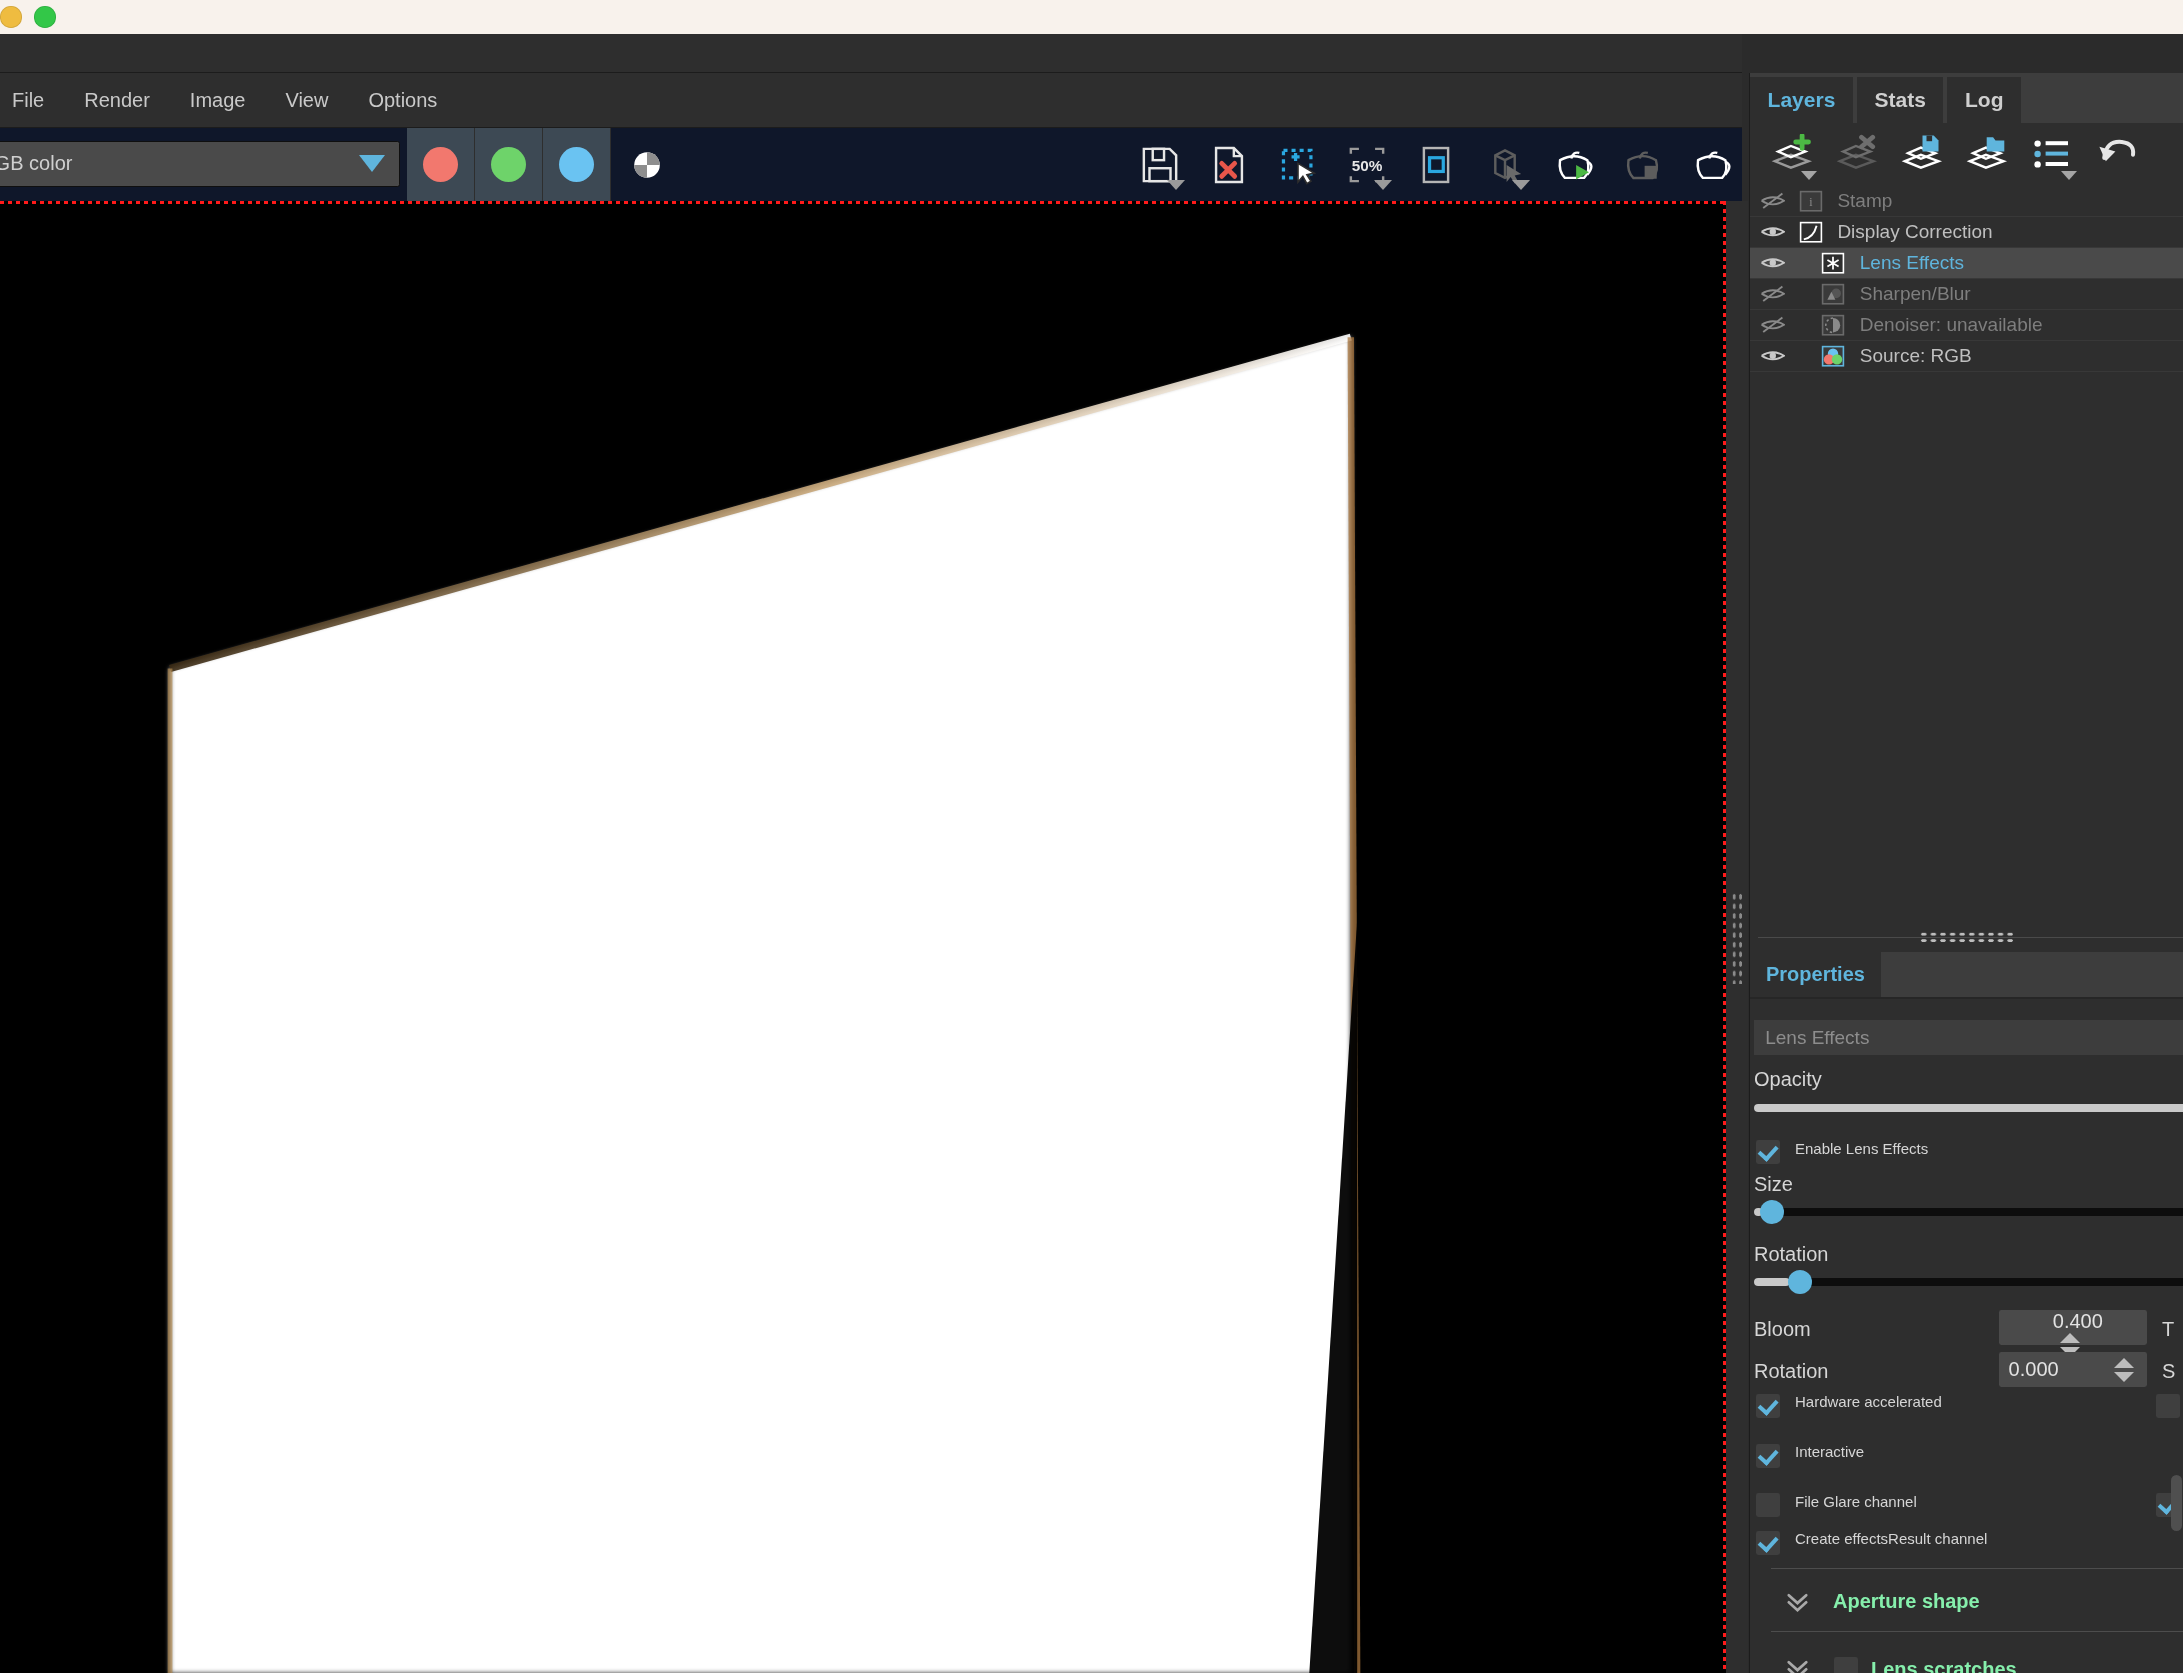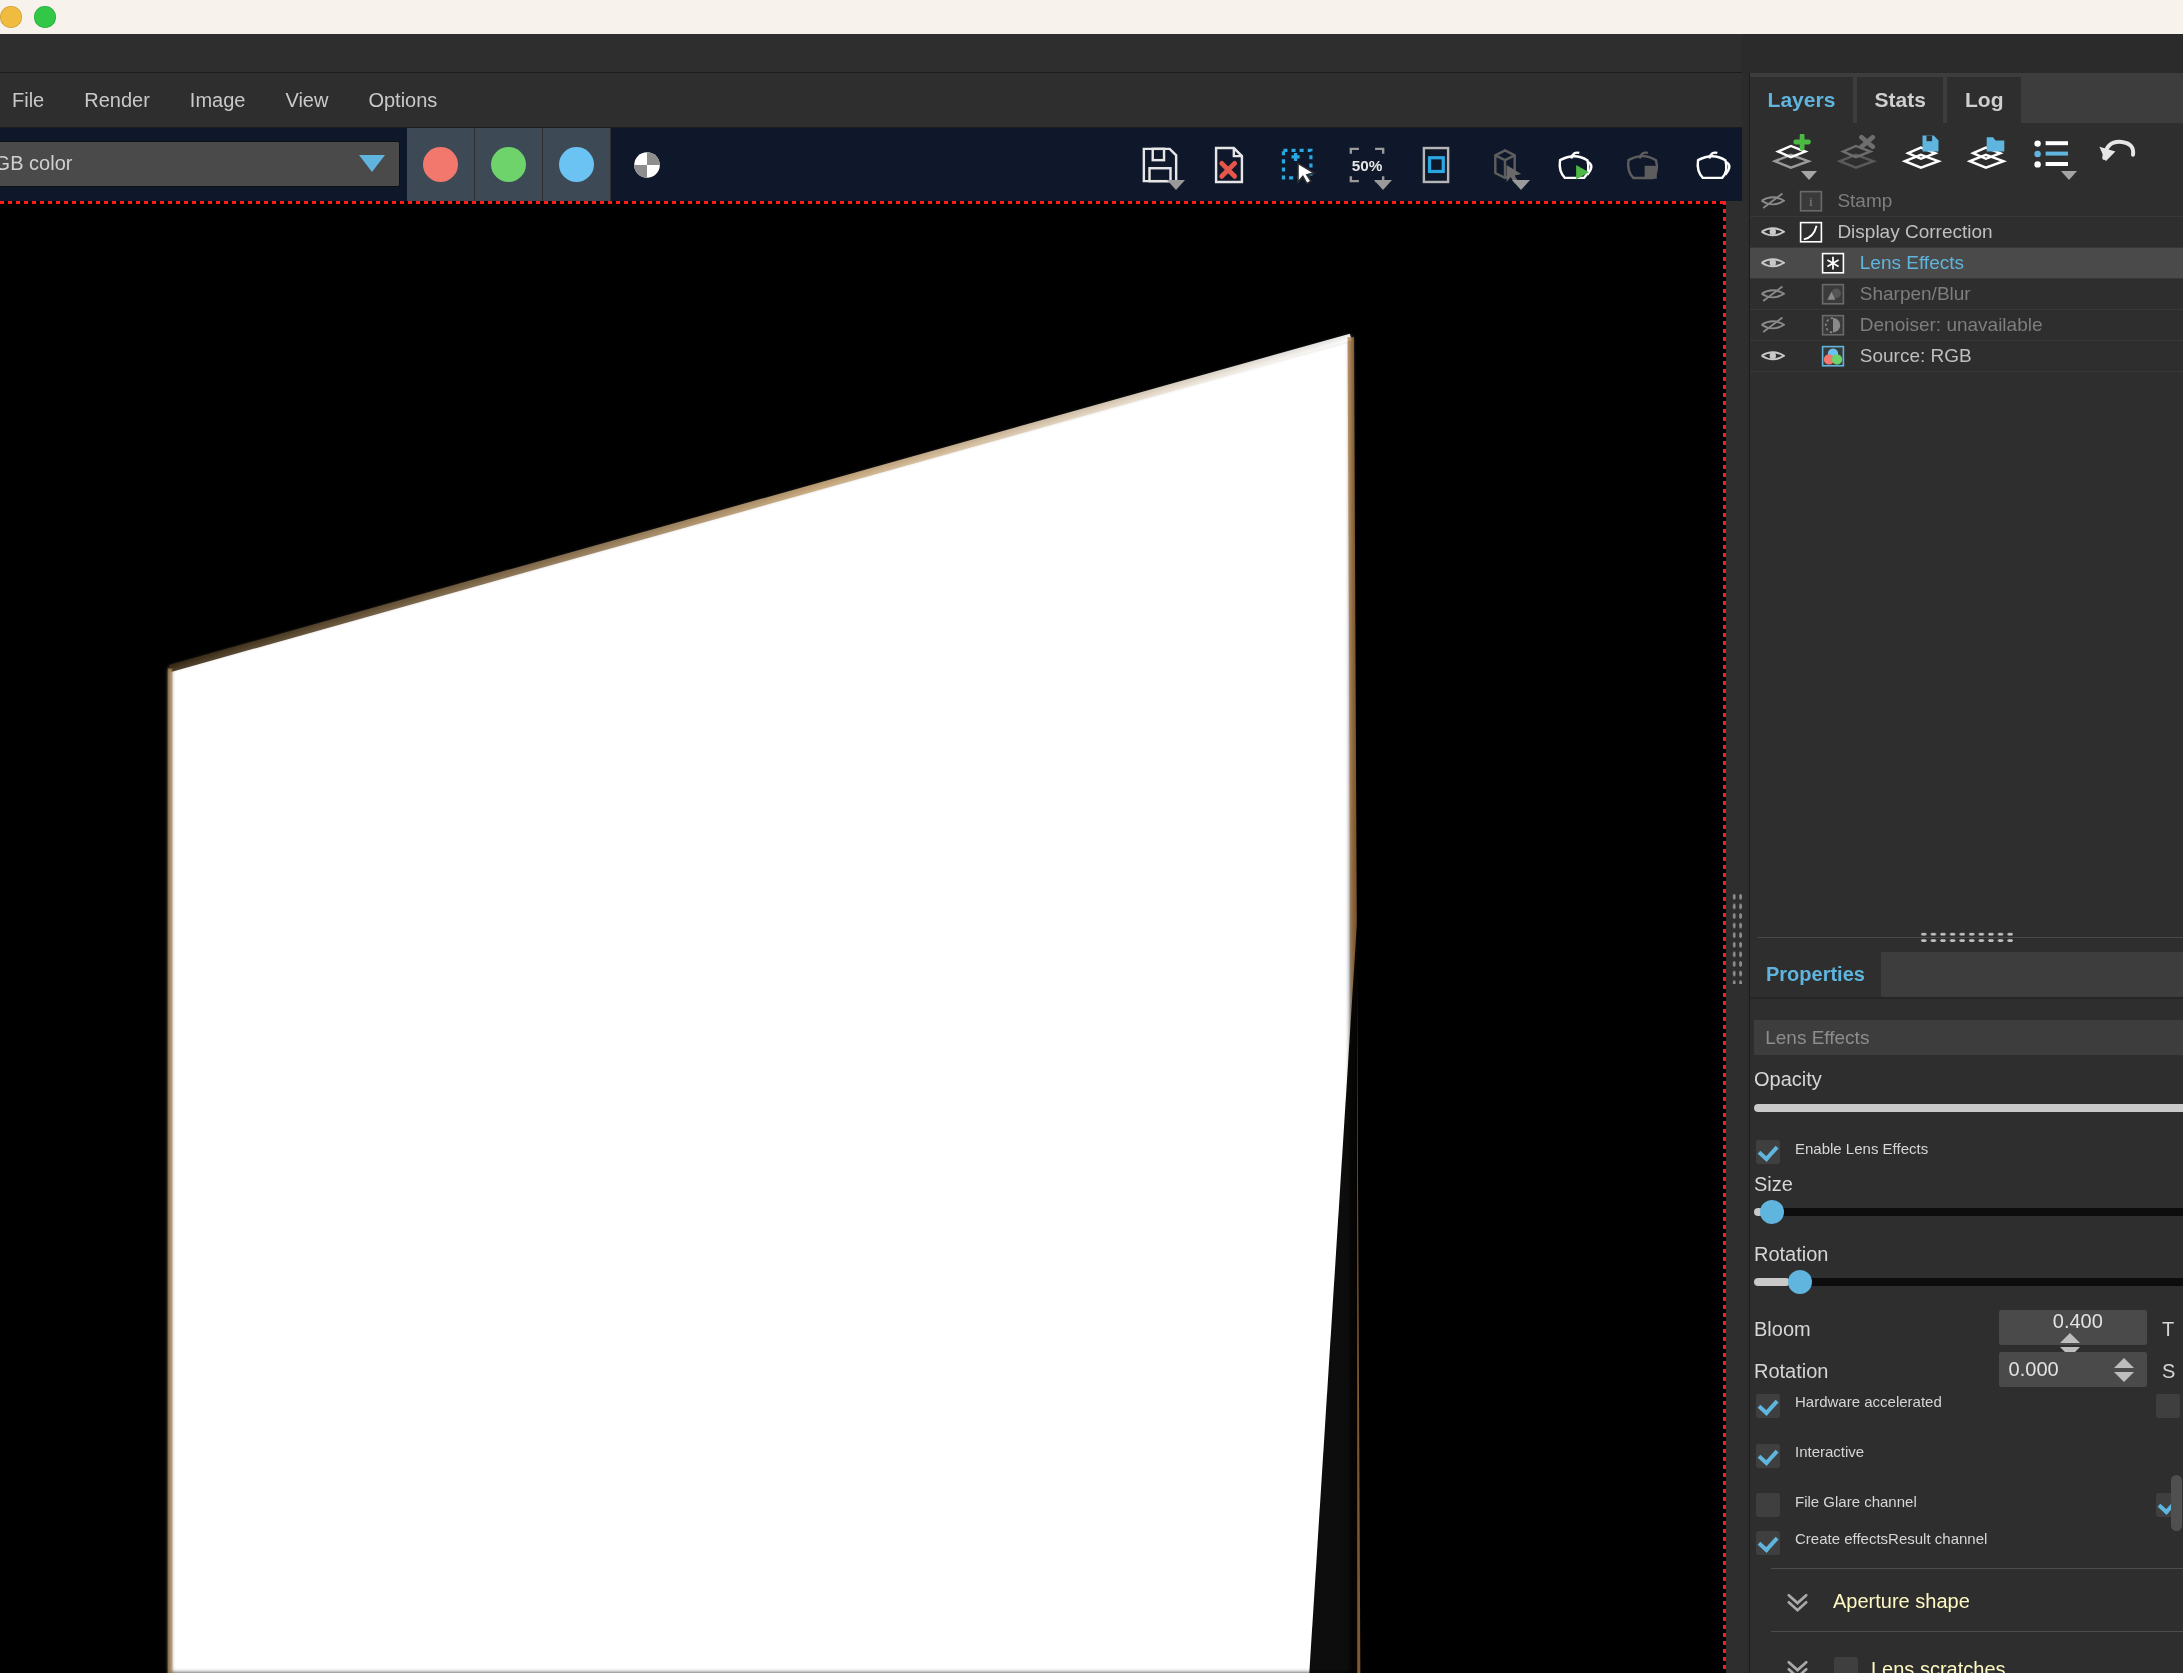--- a/index.html
+++ b/index.html
@@ -135,21 +135,21 @@
   .spinarrows{width:34px;display:flex;flex-direction:column;align-items:center;
               justify-content:center;gap:4px;padding-right:6.4px;}
   .sa-up{width:0;height:0;border-left:10.4px solid transparent;
          border-right:10.4px solid transparent;border-bottom:10.4px solid #bdbdbd;}
   .sa-dn{width:0;height:0;border-left:10.4px solid transparent;
          border-right:10.4px solid transparent;border-top:10.4px solid #bdbdbd;}
   .cutlbl{position:absolute;font-size:20px;color:#d6d6d6;white-space:nowrap;}
 
   .divline{position:absolute;left:21px;right:0;height:0.8px;background:#4d4d4d;}
   .chev{position:absolute;width:27px;height:27px;}
-  .secname{position:absolute;font-size:20px;color:#fef9c3;white-space:nowrap;}
+  .secname{position:absolute;font-size:20px;color:#86efac;white-space:nowrap;font-weight:bold;}
   .secchk{position:absolute;width:24px;height:24px;background:#3f3f3f;border-radius:2.4px;}
   .scrollcar{position:absolute;right:1.6px;width:11.2px;background:#4f4f4f;border-radius:5.6px;}
 </style>
 </head>
 <body>
 
 <div id="app">
 
   <div class="titlebar">
     <div class="lights">

